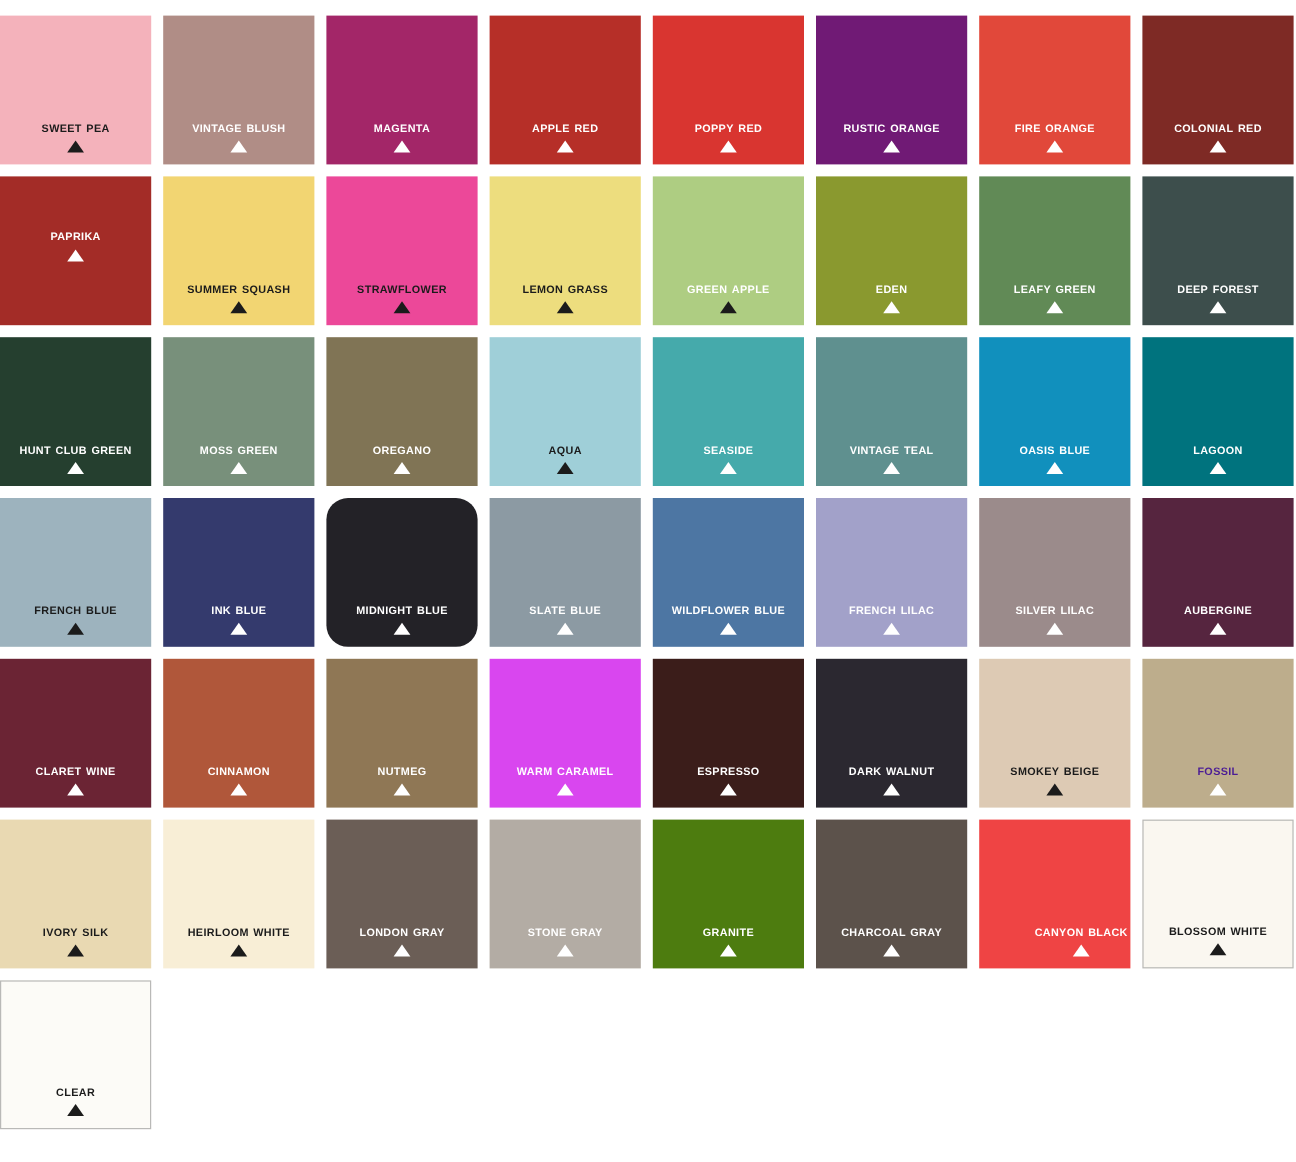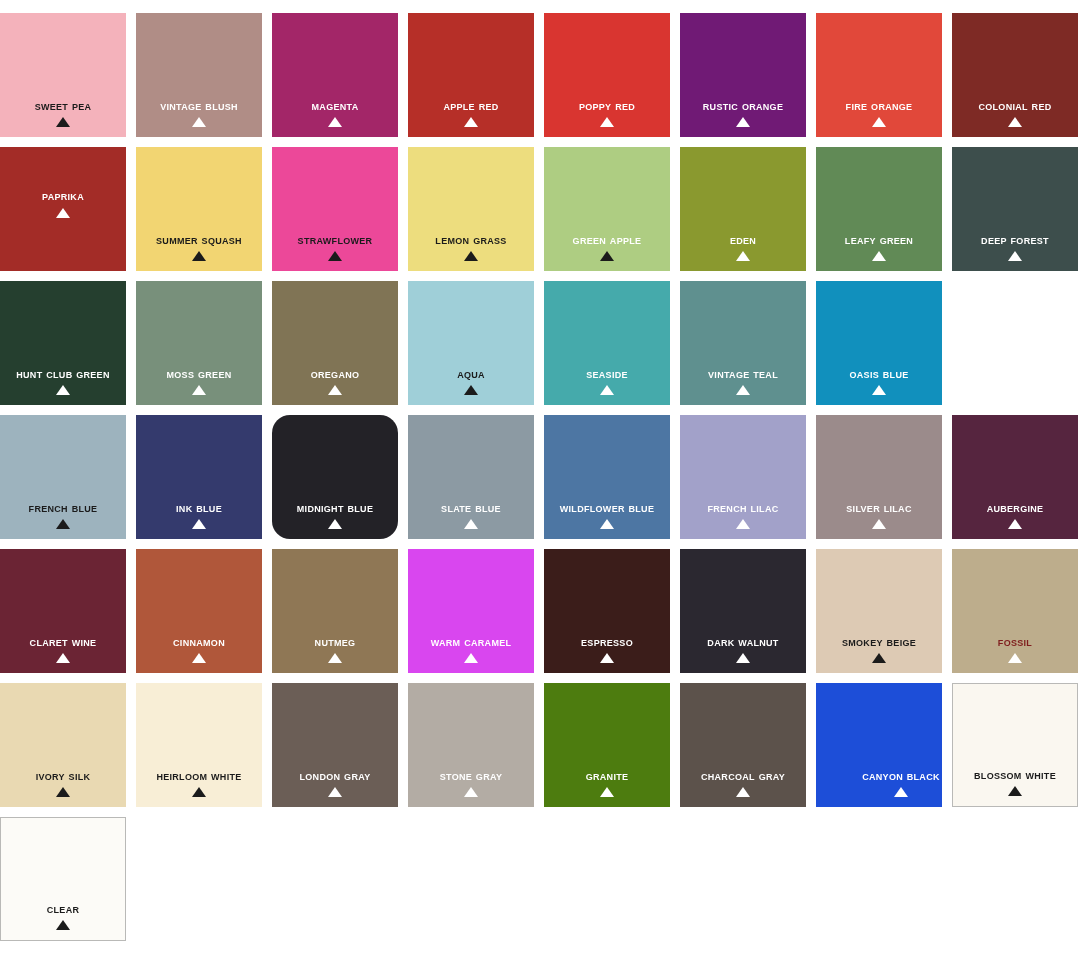--- a/index.html
+++ b/index.html
@@ -165,20 +165,24 @@
         <div class="swatch-arrow" style="border-bottom-color: rgb(255, 255, 255);"></div>
       </div>
       <div class="swatch" style="background: rgb(95, 144, 143);">
         <div class="swatch-label" style="color: rgb(255, 255, 255);">Vintage Teal</div>
         <div class="swatch-arrow" style="border-bottom-color: rgb(255, 255, 255);"></div>
       </div>
       <div class="swatch" style="background: rgb(17, 144, 189);">
         <div class="swatch-label" style="color: rgb(255, 255, 255);">Oasis Blue</div>
         <div class="swatch-arrow" style="border-bottom-color: rgb(255, 255, 255);"></div>
       </div>
+      <div class="swatch" style="background: rgb(0, 115, 126);">
+        <div class="swatch-label" style="color: rgb(255, 255, 255);">Lagoon</div>
+        <div class="swatch-arrow" style="border-bottom-color: rgb(255, 255, 255);"></div>
+      </div>
     </div>
     <div class="swatch-row">
       <div class="swatch" style="background: rgb(157, 179, 190);">
         <div class="swatch-label" style="color: rgb(27, 27, 27);">French Blue</div>
         <div class="swatch-arrow" style="border-bottom-color: rgb(27, 27, 27);"></div>
       </div>
       <div class="swatch" style="background: rgb(52, 58, 109);">
         <div class="swatch-label" style="color: rgb(255, 255, 255);">Ink  Blue</div>
         <div class="swatch-arrow" style="border-bottom-color: rgb(255, 255, 255);"></div>
       </div>
@@ -230,21 +234,21 @@
       </div>
       <div class="swatch" style="background: rgb(43, 40, 48);">
         <div class="swatch-label" style="color: rgb(255, 255, 255);">Dark Walnut</div>
         <div class="swatch-arrow" style="border-bottom-color: rgb(255, 255, 255);"></div>
       </div>
       <div class="swatch" style="background: rgb(221, 202, 180);">
         <div class="swatch-label" style="color: rgb(27, 27, 27);">Smokey Beige</div>
         <div class="swatch-arrow" style="border-bottom-color: rgb(27, 27, 27);"></div>
       </div>
       <div class="swatch" style="background: rgb(189, 173, 140);">
-        <div class="swatch-label" style="color: #7f1d1d;">Fossil</div>
+        <div class="swatch-label" style="color: #4c1d95;">Fossil</div>
         <div class="swatch-arrow" style="border-bottom-color: rgb(255, 255, 255);"></div>
       </div>
     </div>
     <div class="swatch-row">
       <div class="swatch" style="background: rgb(233, 217, 178);">
         <div class="swatch-label" style="color: rgb(27, 27, 27);">Ivory Silk</div>
         <div class="swatch-arrow" style="border-bottom-color: rgb(27, 27, 27);"></div>
       </div>
       <div class="swatch" style="background: rgb(248, 238, 214);">
         <div class="swatch-label" style="color: rgb(27, 27, 27);">Heirloom White</div>
@@ -259,21 +263,21 @@
         <div class="swatch-arrow" style="border-bottom-color: rgb(255, 255, 255);"></div>
       </div>
       <div class="swatch" style="background: #4d7c0f;">
         <div class="swatch-label" style="color: rgb(255, 255, 255);">Granite</div>
         <div class="swatch-arrow" style="border-bottom-color: rgb(255, 255, 255);"></div>
       </div>
       <div class="swatch" style="background: rgb(92, 82, 75);">
         <div class="swatch-label" style="color: rgb(255, 255, 255);">Charcoal Gray</div>
         <div class="swatch-arrow" style="border-bottom-color: rgb(255, 255, 255);"></div>
       </div>
-      <div class="swatch" style="background: #1d4ed8; padding-left: 44px;">
+      <div class="swatch" style="background: #ef4444; padding-left: 44px;">
         <div class="swatch-label" style="color: rgb(255, 255, 255);">Canyon Black</div>
         <div class="swatch-arrow" style="border-bottom-color: rgb(255, 255, 255);"></div>
       </div>
       <div class="swatch bordered" style="background: rgb(250, 247, 240); border-color: rgb(185, 185, 183);">
         <div class="swatch-label" style="color: rgb(27, 27, 27);">Blossom White</div>
         <div class="swatch-arrow" style="border-bottom-color: rgb(27, 27, 27);"></div>
       </div>
     </div>
     <div class="swatch-row">
       <div class="swatch bordered" style="background: rgb(252, 251, 247); border-color: rgb(185, 185, 183);">

